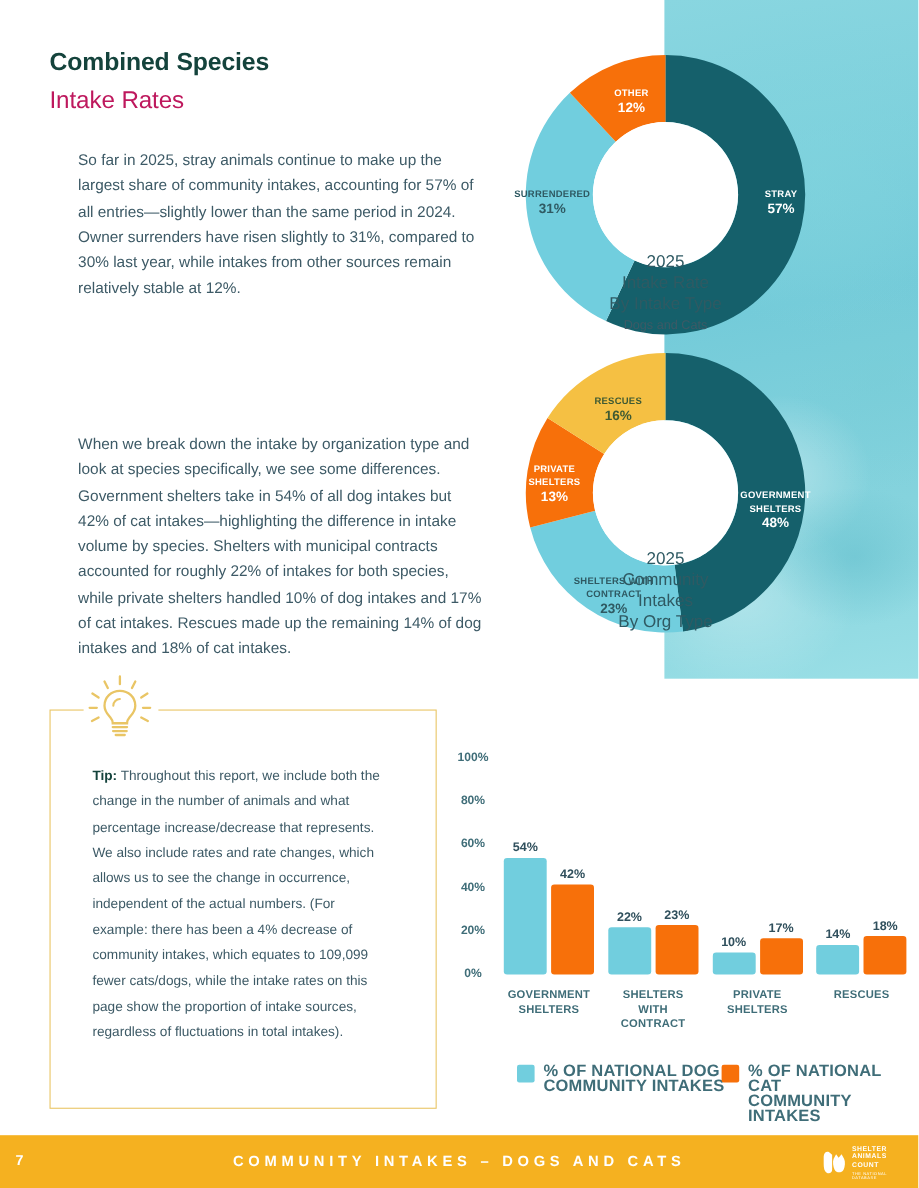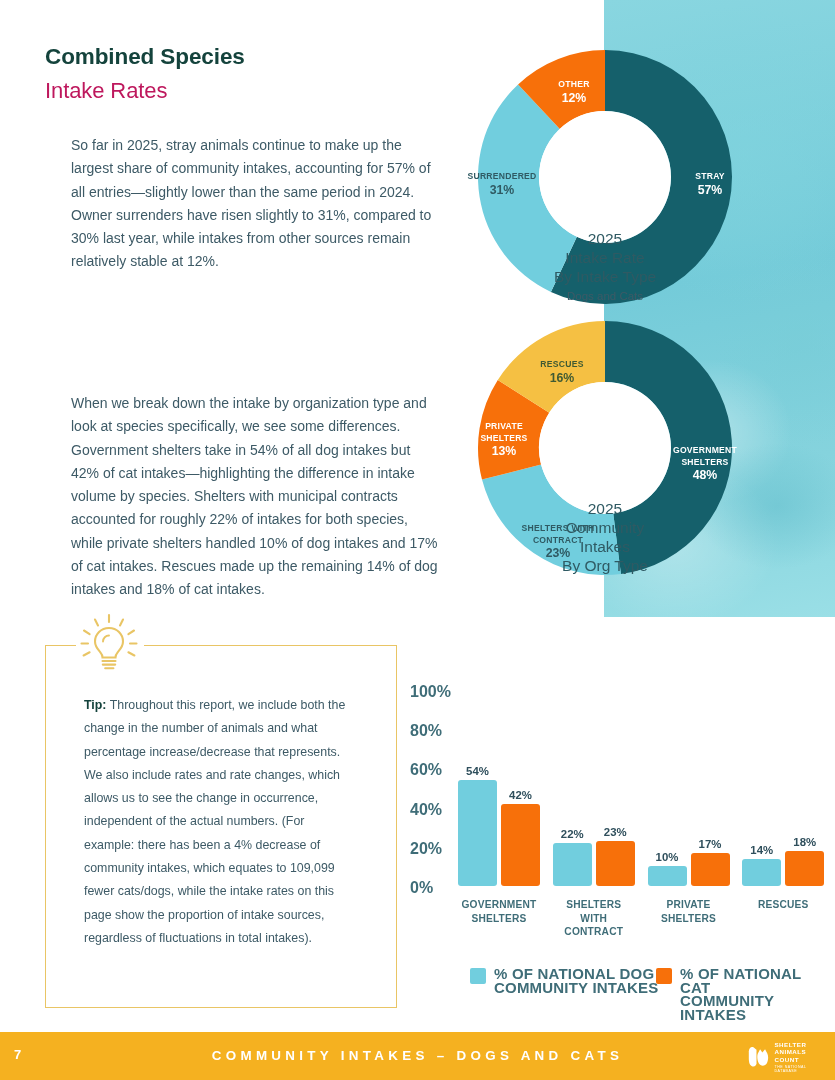--- a/index.html
+++ b/index.html
@@ -80,22 +80,22 @@
   }
   .tip-text b{color:#14433c;font-weight:bold;}
 
   
   .bc-title{
     position:absolute;left:460px;top:646px;width:360px;
     font-size:14.6px;color:#2f5a63;text-align:left;
   }
   .chart{position:absolute;left:410px;top:676px;width:425px;height:230px;}
   .ytick{
-    position:absolute;right:0;width:46px;text-align:left;
-    font-size:16px;font-weight:bold;color:#3f6d78;transform:translateY(-7px);
+    position:absolute;right:0;width:46px;text-align:center;
+    font-size:11px;font-weight:bold;color:#3f6d78;transform:translateY(-7px);
   }
   .bar{position:absolute;bottom:0;border-radius:3px;}
   .bar.dog{background:#71cede;}
   .bar.cat{background:#f7700a;}
   .bar-val{
     position:absolute;font-size:11.4px;font-weight:bold;color:#2f4f5c;
     text-align:center;transform:translateY(-15px);
   }
   .cat-label{
     position:absolute;font-size:10.2px;font-weight:bold;color:#3f6d78;

